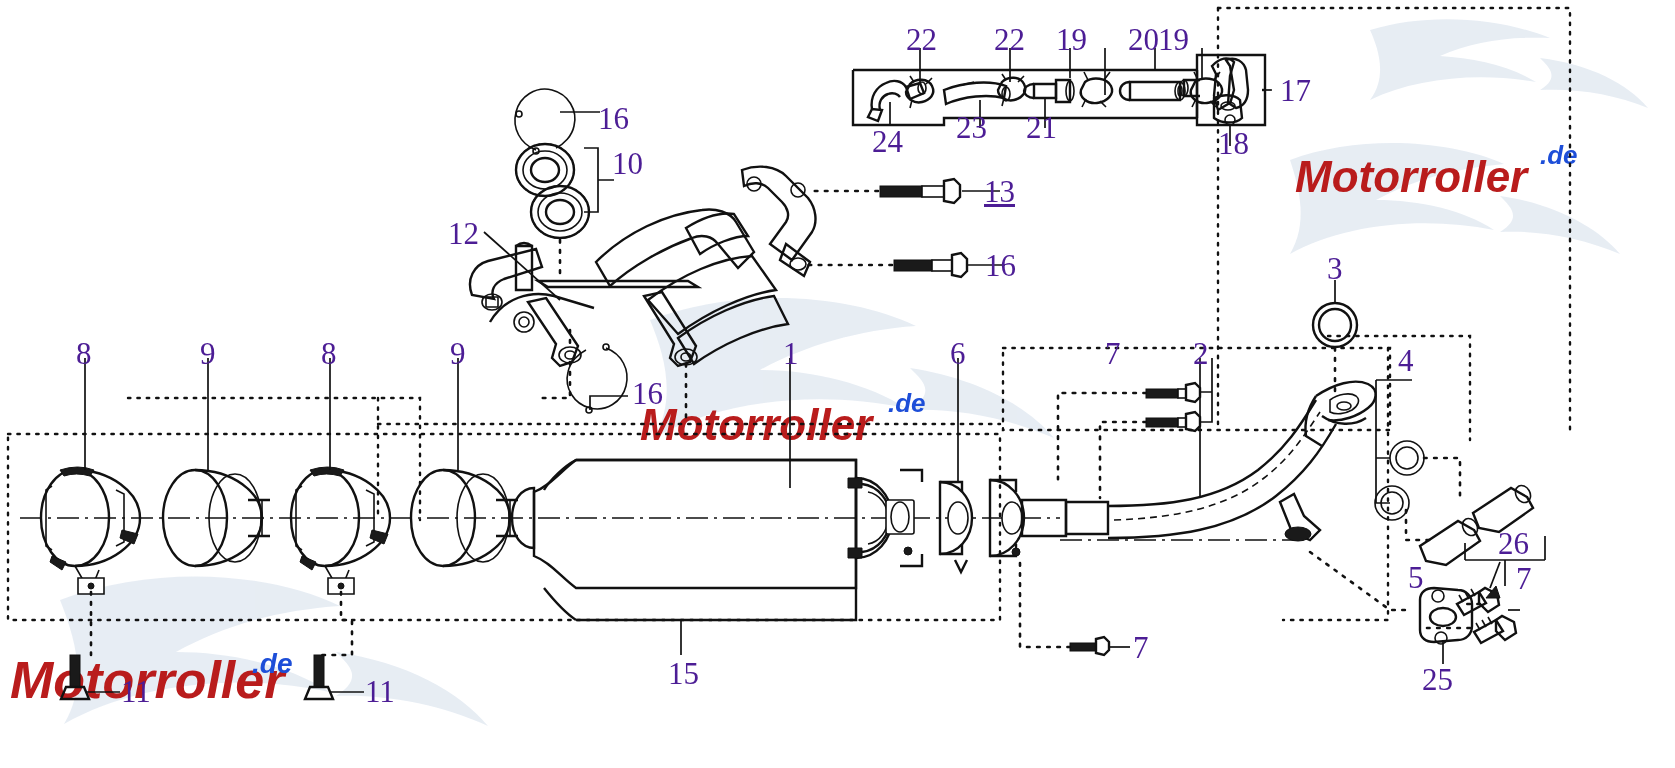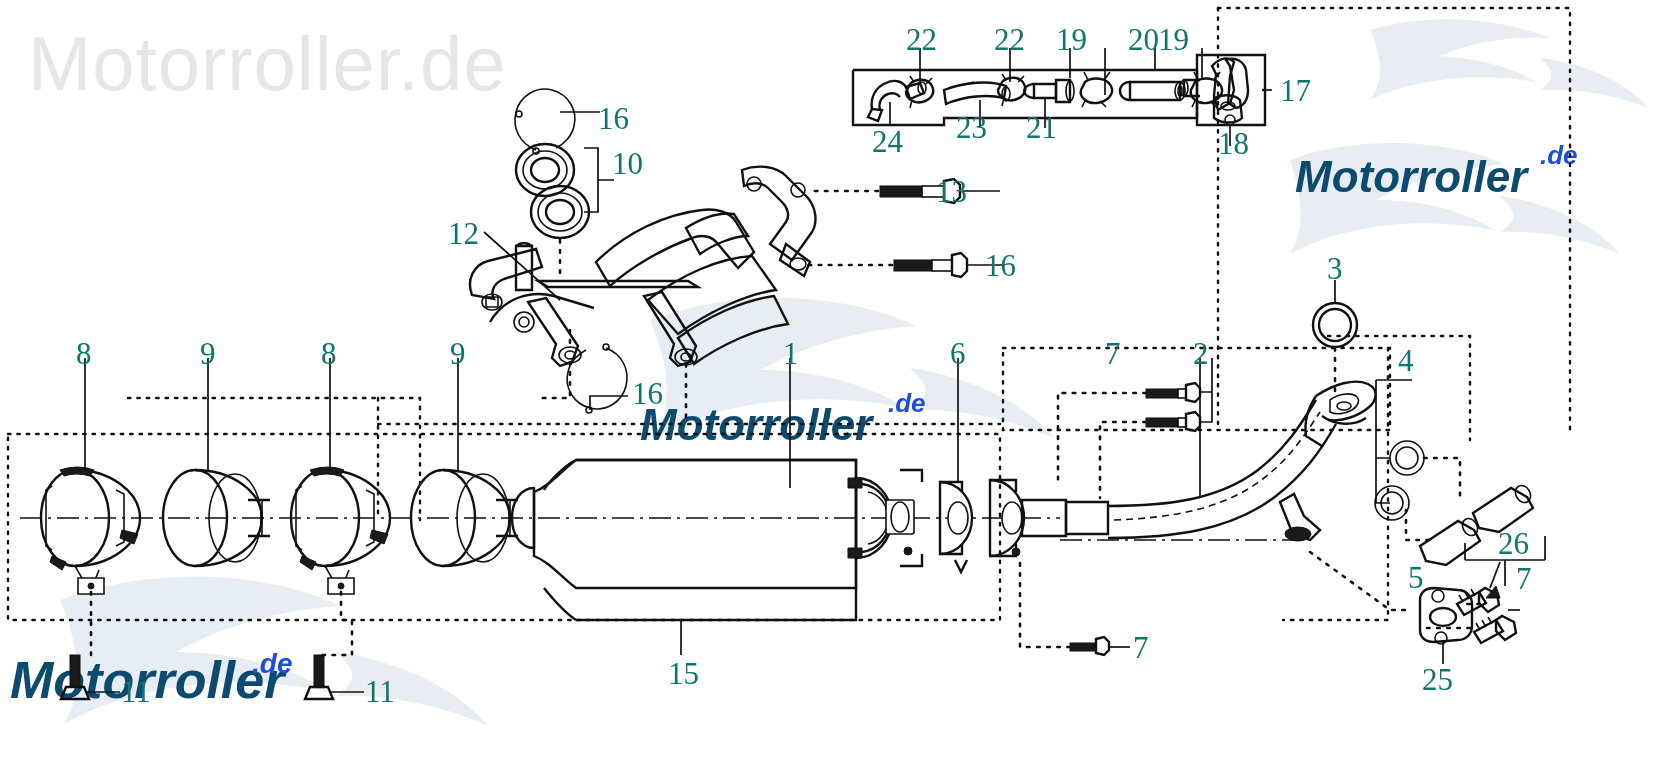--- a/index.html
+++ b/index.html
@@ -1,26 +1,26 @@
 <!DOCTYPE html>
 <html><head>
 <meta charset="utf-8">
 <style>
   html,body{margin:0;padding:0;background:#fff;}
   body{font-family:"Liberation Serif",serif;}
   #stage{position:relative;width:1675px;height:768px;background:#ffffff;overflow:hidden;}
   #stage svg.layer{position:absolute;left:0;top:0;width:1675px;height:768px;}
   .wm{position:absolute;color:#e7e7e7;font-family:"Liberation Sans",sans-serif;font-weight:400;white-space:nowrap;pointer-events:none;user-select:none;}
   .wm-title{left:28px;top:20px;font-size:76px;letter-spacing:1px;color:#e6e6e6;}
-  .wm-mid{font-family:"Liberation Sans",sans-serif;font-weight:700;font-style:italic;color:#0c4a6e;}
+  .wm-mid{font-family:"Liberation Sans",sans-serif;font-weight:700;font-style:italic;color:#b91c1c;}
   .wm-b1{left:1295px;top:152px;font-size:44px;}
   .wm-b2{left:640px;top:400px;font-size:44px;}
   .wm-b3{left:10px;top:650px;font-size:52px;}
   .wm-de{font-family:"Liberation Sans",sans-serif;font-weight:700;font-style:italic;color:#1d4ed8;}
-  .lbl{position:absolute;font-family:"Liberation Serif",serif;font-size:31px;color:#0f766e;line-height:1;}
+  .lbl{position:absolute;font-family:"Liberation Serif",serif;font-size:31px;color:#4c1d95;line-height:1;}
 </style>
 </head>
 <body>
 
 <div id="stage">
 
   <svg class="layer" viewBox="0 0 1675 768">
     <g fill="#e3eaf2" opacity="0.85">
 
       <path d="M1370 30 c60 -18 130 -12 180 8 c-40 -2 -78 4 -110 18 c35 2 70 10 96 26 c-58 -10 -120 -4 -166 18 c18 -24 8 -52 0 -70 z"></path>
@@ -29,21 +29,20 @@
       <path d="M1500 196 c56 8 98 32 120 58 c-38 -16 -82 -24 -120 -22 c22 -14 12 -24 0 -36 z"></path>
 
       <path d="M650 320 c90 -34 200 -26 266 6 c-58 4 -112 20 -156 44 c54 0 108 14 146 38 c-88 -18 -186 -8 -252 30 c22 -38 12 -80 -4 -118 z"></path>
       <path d="M910 368 c66 10 118 38 144 70 c-46 -20 -98 -30 -144 -28 c26 -18 14 -28 0 -42 z"></path>
 
       <path d="M60 600 c95 -36 210 -28 280 6 c-62 4 -118 20 -164 46 c56 0 114 14 154 40 c-92 -20 -196 -8 -266 32 c24 -40 12 -84 -4 -124 z"></path>
       <path d="M336 652 c70 10 124 40 152 74 c-48 -22 -104 -32 -152 -30 c28 -18 14 -30 0 -44 z"></path>
     </g>
   </svg>
 
-  <div class="wm wm-title">Motorroller.de</div>
   <div class="wm wm-mid wm-b1">Motorroller</div>
   <div class="wm wm-de" style="left:1540px;top:140px;font-size:26px;">.de</div>
   <div class="wm wm-mid wm-b2">Motorroller</div>
   <div class="wm wm-de" style="left:888px;top:388px;font-size:26px;">.de</div>
   <div class="wm wm-mid wm-b3">Motorroller</div>
   <div class="wm wm-de" style="left:252px;top:648px;font-size:28px;">.de</div>
 
   <svg class="layer" viewBox="0 0 1675 768">
     <defs>
       <style>
@@ -434,21 +433,21 @@
 
       <path class="dotf" d="M560 240 V278"></path>
 
       <path class="dotf" d="M570 330 V348"></path>
     </g>
   </svg>
 
   <div class="lbl" style="left:598px;top:103px;">16</div>
   <div class="lbl" style="left:612px;top:148px;text-align:right;">10</div>
   <div class="lbl" style="left:448px;top:218px;text-align:center;">12</div>
-  <div class="lbl" style="left:936px;top:176px;">13</div>
+  <div class="lbl" style="left:984px;top:176px;text-decoration:underline;">13</div>
   <div class="lbl" style="left:985px;top:250px;">16</div>
   <div class="lbl" style="left:632px;top:378px;">16</div>
   <div class="lbl" style="left:76px;top:338px;">8</div>
   <div class="lbl" style="left:200px;top:338px;">9</div>
   <div class="lbl" style="left:321px;top:338px;">8</div>
   <div class="lbl" style="left:450px;top:338px;">9</div>
   <div class="lbl" style="left:783px;top:338px;">1</div>
   <div class="lbl" style="left:950px;top:338px;">6</div>
   <div class="lbl" style="left:1105px;top:338px;">7</div>
   <div class="lbl" style="left:1193px;top:338px;">2</div>

